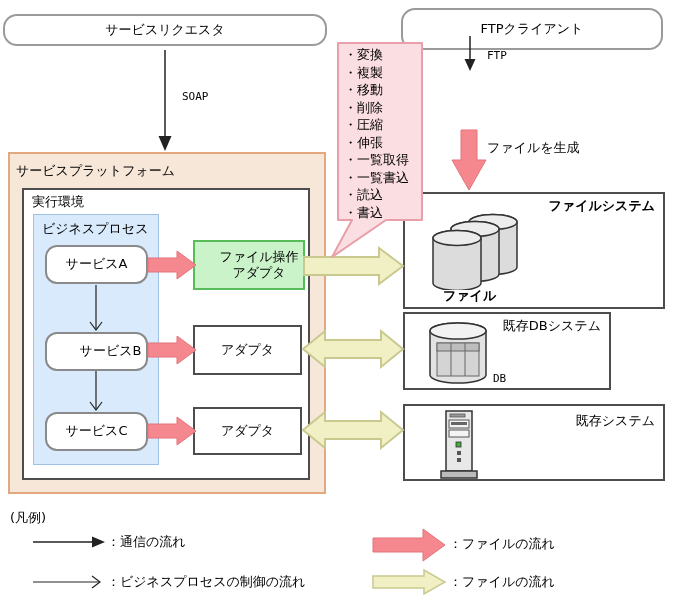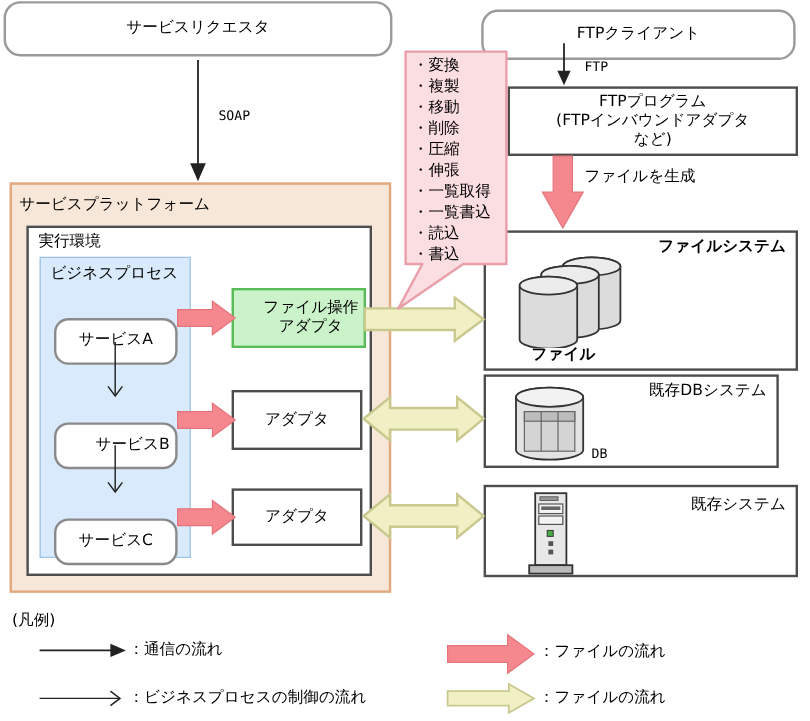--- a/index.html
+++ b/index.html
@@ -10,21 +10,21 @@
   }
   .abs{position:absolute;}
   .center{display:flex;align-items:center;justify-content:center;text-align:center;}
   .rounded{
     background:#fff;border:2px solid #9a9a9a;border-radius:14px;box-sizing:border-box;
   }
   .darkbox{
     background:#fff;border:2px solid #4d4d4d;box-sizing:border-box;
   }
   .svc{
-    background:#fff;border:2px solid #8a8a8a;border-radius:12px;box-sizing:border-box;margin-top:20px;
+    background:#fff;border:2px solid #8a8a8a;border-radius:12px;box-sizing:border-box;
   }
   #platform-box{
     background:#f7e7d8;border:2px solid #e2a87f;box-sizing:border-box;
   }
   #business-process-box{
     background:#d8eafb;border:1px solid #9ec1e4;box-sizing:border-box;
   }
   #file-adapter-box{
     background:#cbf3ca;border:2px solid #58bd58;box-sizing:border-box;
   }
@@ -32,57 +32,50 @@
   #overlay{position:absolute;left:0;top:0;z-index:5;pointer-events:none;}
   #callout-items{z-index:6;line-height:17.5px;white-space:nowrap;}
   .lbl{white-space:nowrap;}
   .mono{font-family:"DejaVu Sans Mono","Liberation Mono",monospace;font-size:11px;}
 </style>
 </head>
 <body>
 
 <div id="stage">
 
-  <div class="abs rounded center" style="left:3px;top:1px;width:324px;height:46px;">
+  <div class="abs rounded center" style="left:3px;top:14px;width:324px;height:32px;">
     <span class="lbl">サービスリクエスタ</span>
   </div>
 
   <div class="abs rounded center" style="left:401px;top:8px;width:262px;height:42px;">
     <span class="lbl">FTPクライアント</span>
   </div>
 
   <div class="abs lbl mono" style="left:182px;top:90px;">SOAP</div>
   <div class="abs lbl mono" style="left:487px;top:49px;">FTP</div>
 
-  <div class="abs darkbox center" style="left:423px;top:72px;width:242px;height:58px;">
-    <div>
-      <div>FTPプログラム</div>
-      <div>(FTPインバウンドアダプタ</div>
-      <div>など)</div>
-    </div>
-  </div>
 
   <div class="abs lbl" style="left:487px;top:140px;">ファイルを生成</div>
 
   <div class="abs darkbox" style="left:403px;top:192px;width:262px;height:117px;font-weight:bold;">
     <span class="sys-title lbl">ファイルシステム</span>
     <svg class="abs" style="left:26px;top:18px;" width="88" height="78" viewBox="0 0 88 78">
       <g stroke="#333" stroke-width="1.5">
         <path d="M38,10 a24,7.5 0 0 1 48,0 v45 a24,7.5 0 0 1 -48,0 z" fill="#dcdcdc"></path>
         <ellipse cx="62" cy="10" rx="24" ry="7.5" fill="#ececec"></ellipse>
         <path d="M20,17 a24,7.5 0 0 1 48,0 v45 a24,7.5 0 0 1 -48,0 z" fill="#dcdcdc"></path>
         <ellipse cx="44" cy="17" rx="24" ry="7.5" fill="#ececec"></ellipse>
         <path d="M2,26 a24,7.5 0 0 1 48,0 v45 a24,7.5 0 0 1 -48,0 z" fill="#dcdcdc"></path>
         <ellipse cx="26" cy="26" rx="24" ry="7.5" fill="#ececec"></ellipse>
       </g>
     </svg>
     <div class="abs lbl" style="left:38px;top:94px;">ファイル</div>
   </div>
 
-  <div class="abs darkbox" style="left:403px;top:312px;width:246px;height:78px;">
+  <div class="abs darkbox" style="left:403px;top:312px;width:208px;height:78px;">
     <span class="sys-title lbl">既存DBシステム</span>
     <svg class="abs" style="left:22px;top:6px;" width="62" height="66" viewBox="0 0 62 66">
       <path d="M3,11 a28,8 0 0 1 56,0 v44 a28,8 0 0 1 -56,0 z" fill="#e3e3e3" stroke="#333" stroke-width="1.5"></path>
       <ellipse cx="31" cy="11" rx="28" ry="8" fill="#f2f2f2" stroke="#333" stroke-width="1.5"></ellipse>
       <rect x="10" y="23" width="42" height="33" fill="#d4d4d4" stroke="#666"></rect>
       <rect x="10" y="23" width="42" height="8" fill="#bdbdbd" stroke="#666"></rect>
       <line x1="24" y1="23" x2="24" y2="56" stroke="#666"></line>
       <line x1="38" y1="23" x2="38" y2="56" stroke="#666"></line>
     </svg>
     <div class="abs lbl mono" style="left:88px;top:58px;">DB</div>

